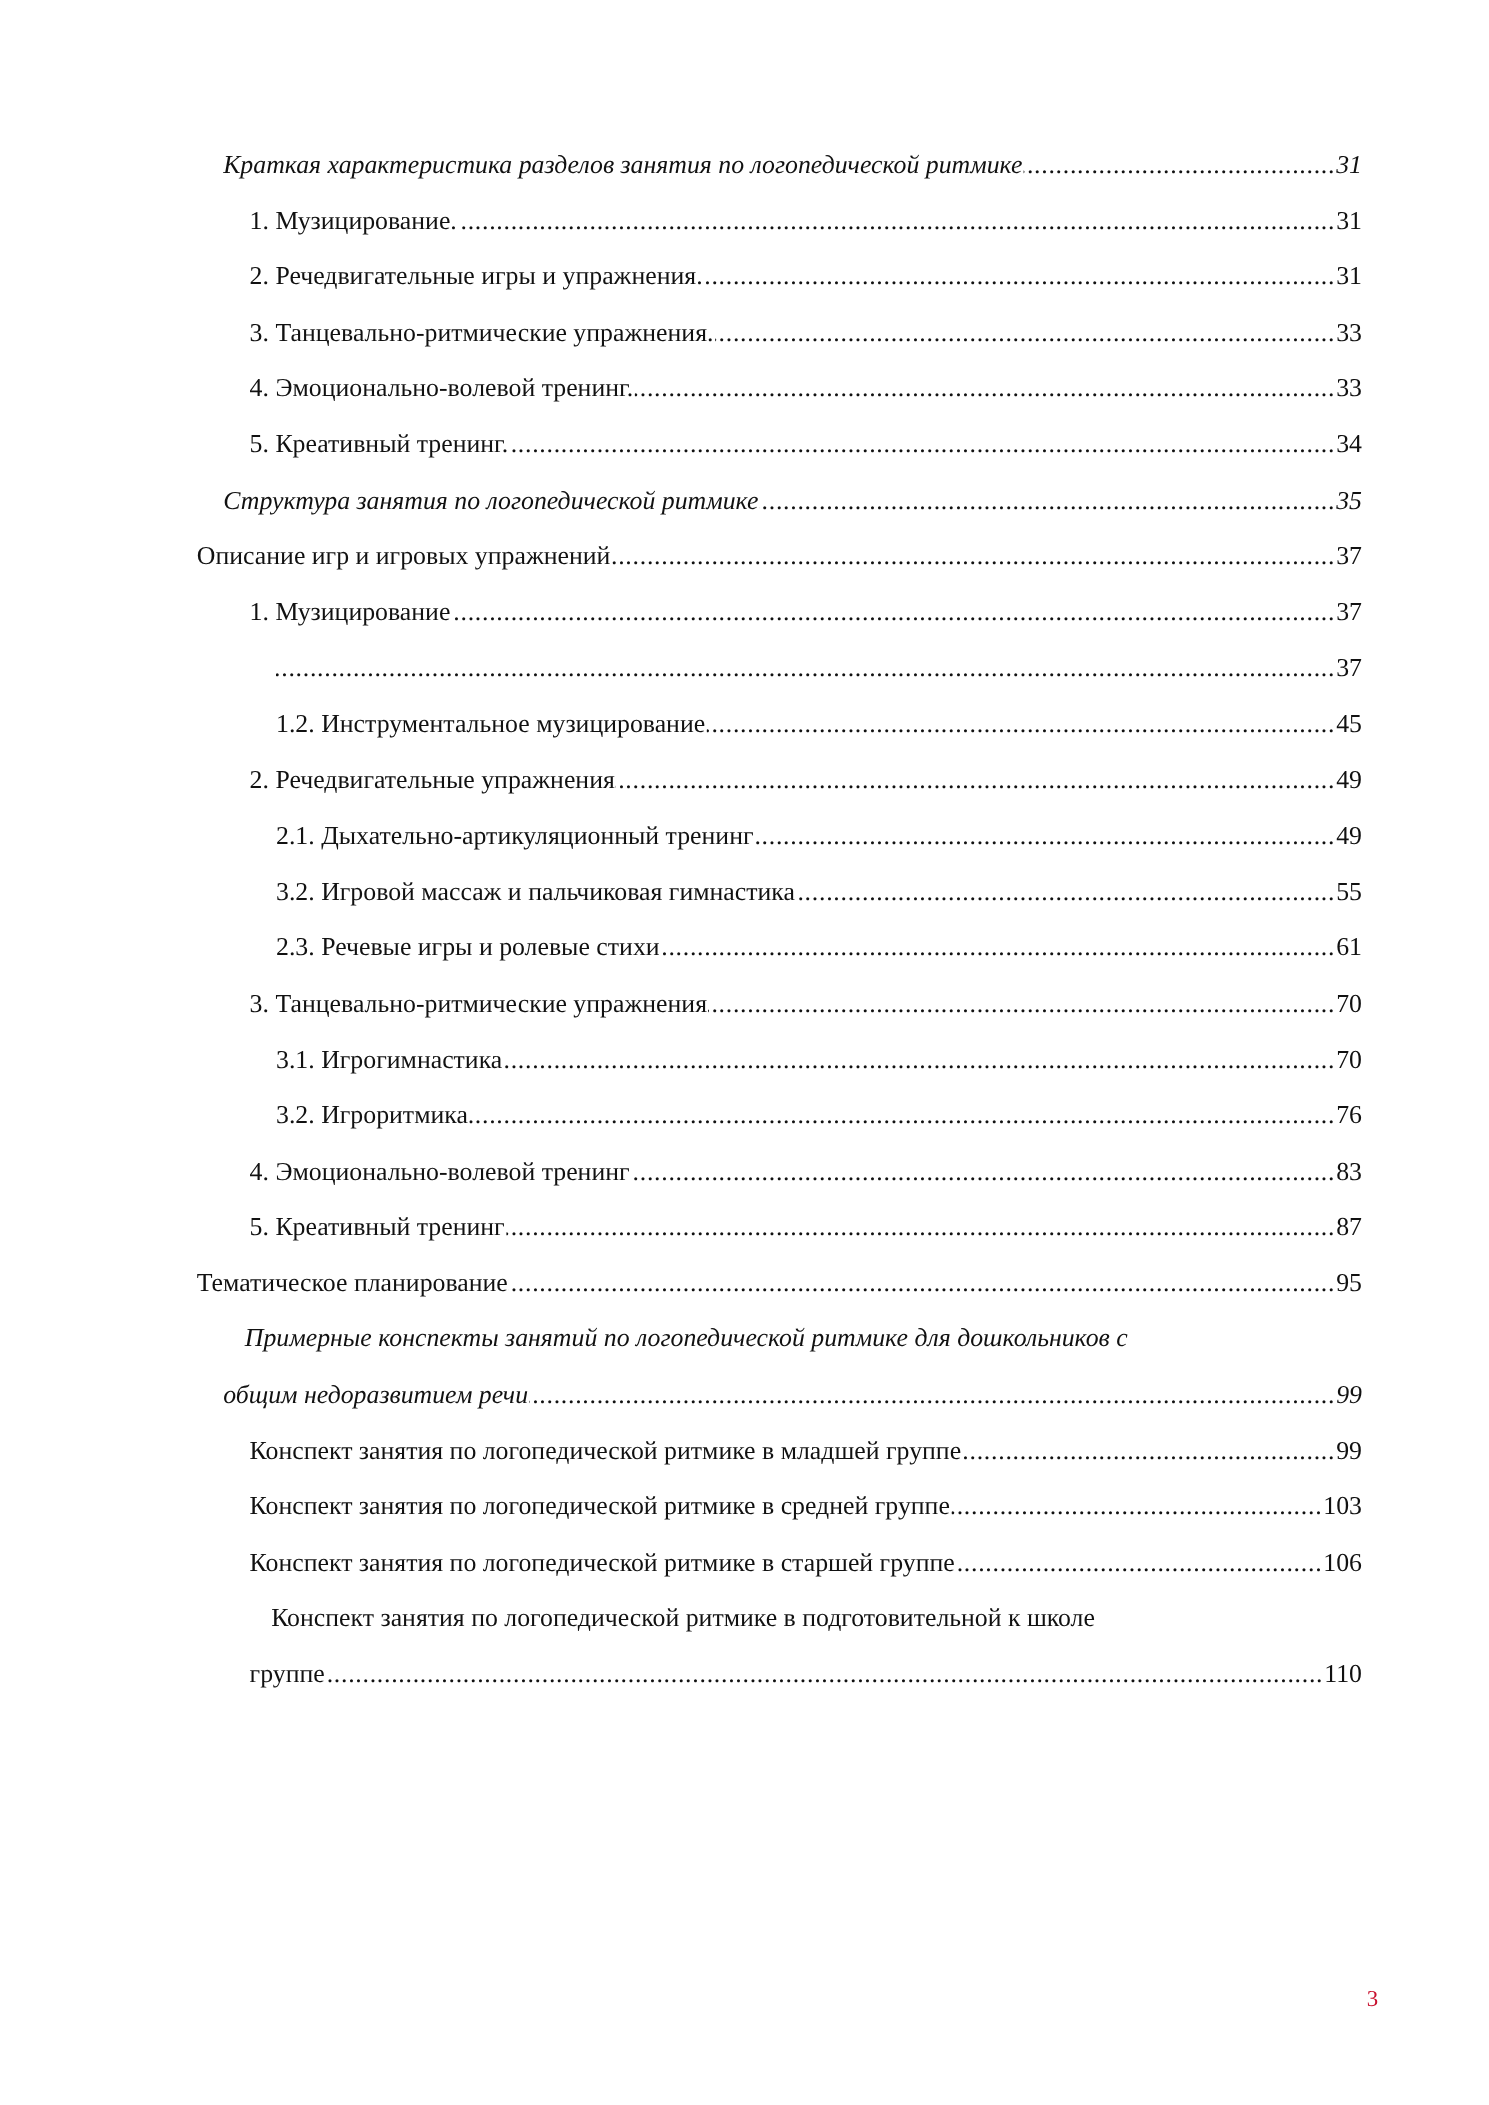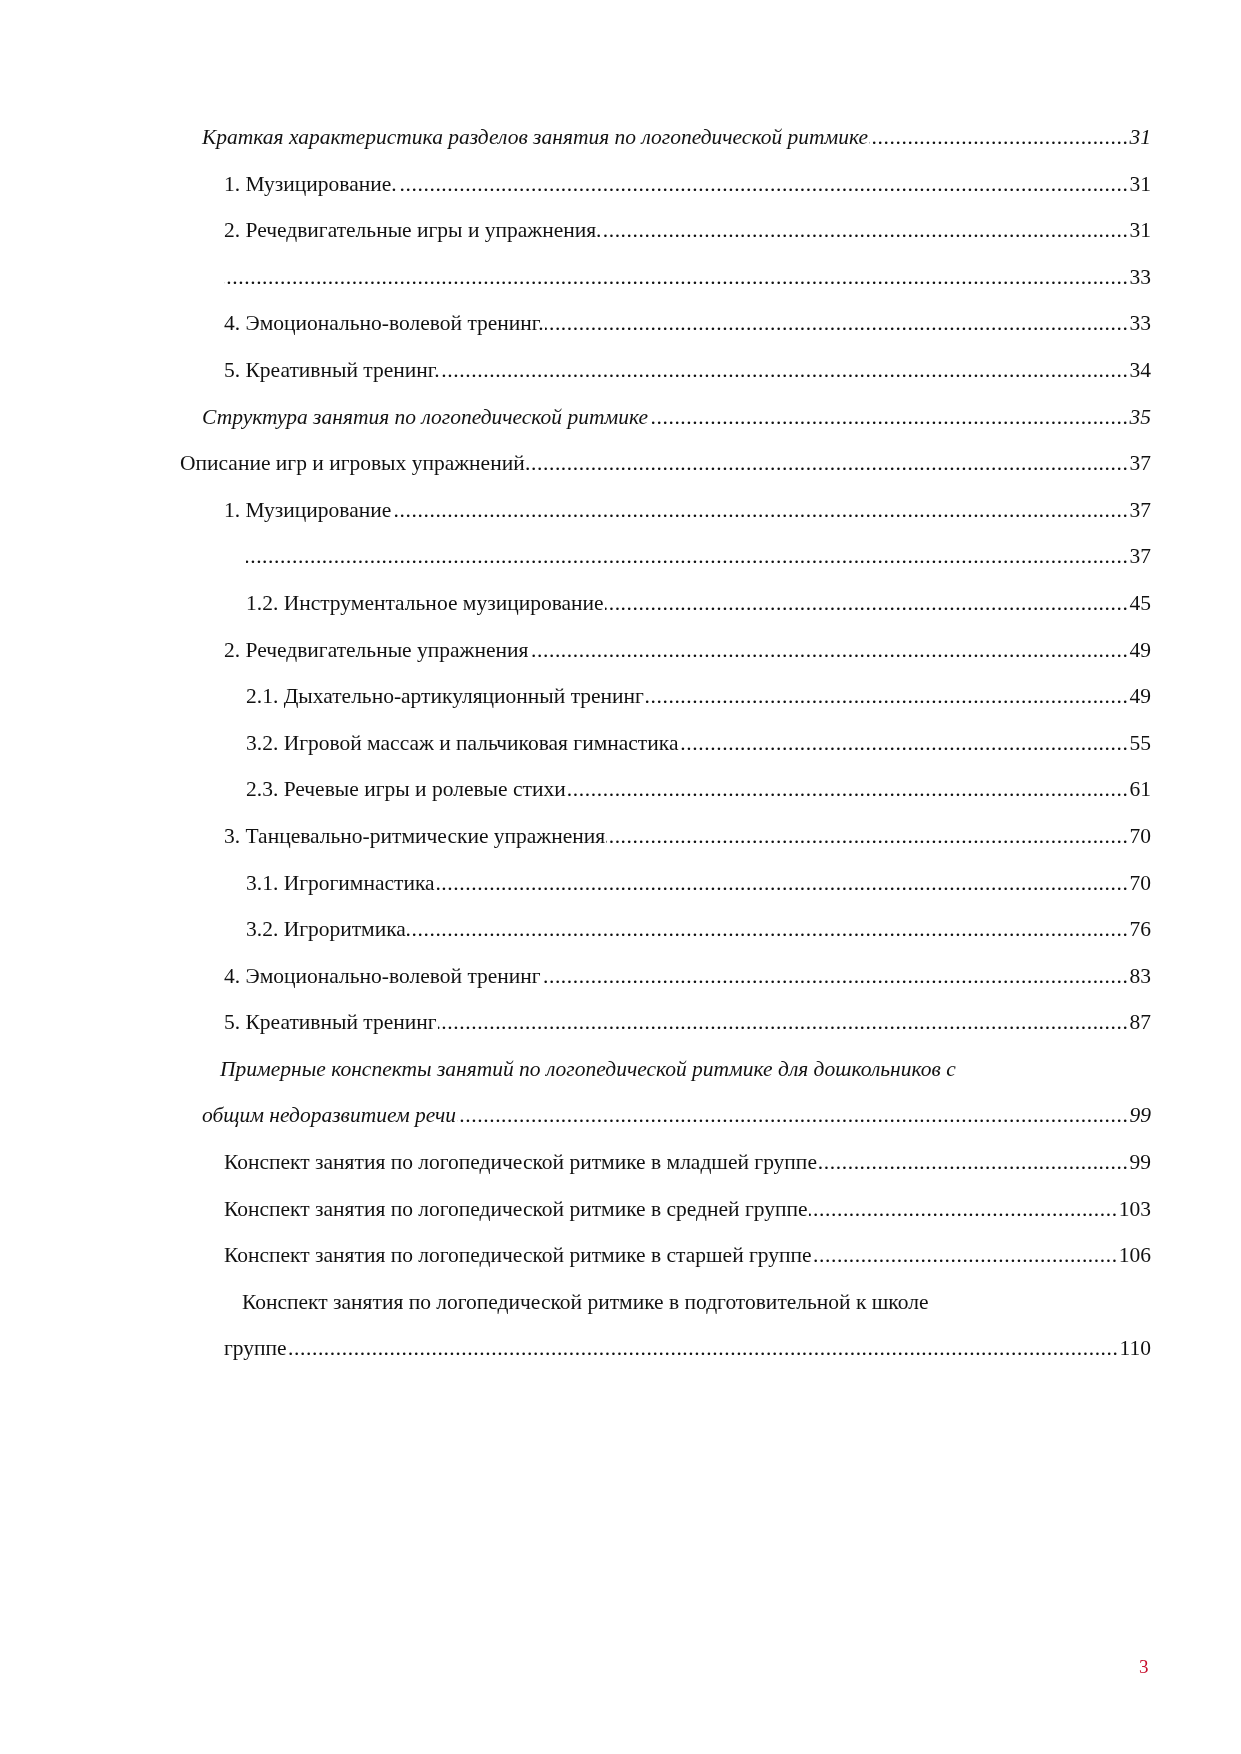--- a/index.html
+++ b/index.html
@@ -18,21 +18,21 @@
     .page {
       position: absolute;
       left: 0;
       top: 0;
       width: 1241px;
       height: 1754px;
       background: #ffffff;
     }
     .toc {
       position: absolute;
-      left: 180px;
+      left: 164px;
       top: 114px;
       width: 971px; 
     }
     .toc-entry {
       position: relative;
       font-size: 21.5px;
       line-height: 46.6px;
       white-space: nowrap;
     }
     .toc-line {
@@ -109,20 +109,21 @@
     <div class="toc-entry lvl-1">
       <div class="toc-line">
         <span class="toc-text">2. Речедвигательные игры и упражнения.</span>
         <span class="toc-leader"></span>
         <span class="toc-page">31</span>
       </div>
     </div>
 
     <div class="toc-entry lvl-1">
       <div class="toc-line">
+        <span class="toc-text">3. Танцевально-ритмические упражнения.</span>
         <span class="toc-leader"></span>
         <span class="toc-page">33</span>
       </div>
     </div>
 
     <div class="toc-entry lvl-1">
       <div class="toc-line">
         <span class="toc-text">4. Эмоционально-волевой тренинг.</span>
         <span class="toc-leader"></span>
         <span class="toc-page">33</span>
@@ -241,20 +242,27 @@
     </div>
 
     <div class="toc-entry lvl-1">
       <div class="toc-line">
         <span class="toc-text">5. Креативный тренинг</span>
         <span class="toc-leader"></span>
         <span class="toc-page">87</span>
       </div>
     </div>
 
+    <div class="toc-entry lvl-0">
+      <div class="toc-line">
+        <span class="toc-text">Тематическое планирование</span>
+        <span class="toc-leader"></span>
+        <span class="toc-page">95</span>
+      </div>
+    </div>
 
     <div class="toc-entry italic lvl-1i">
       <div class="toc-wrap-first">Примерные конспекты занятий по логопедической ритмике для дошкольников с</div>
       <div class="toc-line">
         <span class="toc-text">общим недоразвитием речи</span>
         <span class="toc-leader"></span>
         <span class="toc-page">99</span>
       </div>
     </div>
 

